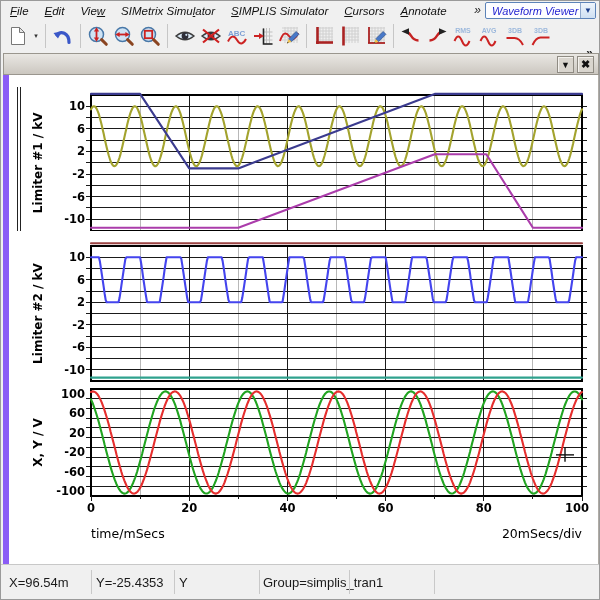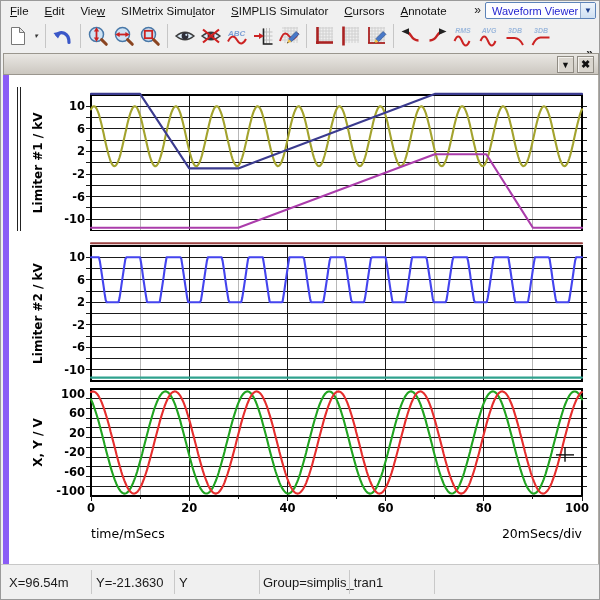--- a/index.html
+++ b/index.html
@@ -6,21 +6,21 @@
   html,body { width:600px; height:600px; font-family:"Liberation Sans", sans-serif; }
   #app {
     position:relative; width:600px; height:600px;
     background:#f0f0f0; overflow:hidden;
     border:1px solid #9a9a9a;
   }
   
   #menubar {
     position:absolute; left:0; top:0; width:100%; height:19px;
     display:flex; align-items:center; gap:16px; padding-left:9px;
-    font-size:11.5px; color:#111; background:#f0f0f0;
+    font-size:11.5px; color:#111; background:#f0f0f0;font-style:italic;
   }
   .menu-item { white-space:nowrap; cursor:default; }
   .menu-item .u { text-decoration:underline; }
   #menu-chevron { position:absolute; right:118px; top:2px; font-size:12px; color:#222; }
   #viewer-combo {
     position:absolute; right:3px; top:1px; width:111px; height:17px;
     background:#fdfdff; border:1px solid #5c83b8; border-radius:2px;
     display:flex; align-items:center; justify-content:space-between;
     font-size:11px; color:#1f1fd0; padding-left:6px;margin-left:23px;
   }
@@ -29,21 +29,21 @@
     background:linear-gradient(#eef4fb,#cfe0f2);
     display:flex; align-items:center; justify-content:center;
     font-size:8px; color:#1a3e8c;
   }
   
   #toolbar {
     position:absolute; left:0; top:19px; width:100%; height:32px;
     display:flex; align-items:center; padding-left:4px;
     background:#f0f0f0;
   }
-  .tb-group { display:flex; align-items:flex-end;font-style:italic; }
+  .tb-group { display:flex; align-items:flex-end; }
   .tb-sep { width:1px; height:24px; background:#c6c6c6; margin:0 4px; }
   .tb-btn { width:26px; height:26px; display:flex; align-items:center; justify-content:center; border:1px solid transparent; border-radius:2px; }
   .tb-btn svg { display:block; }
   .tb-dd { width:10px; height:26px; display:flex; align-items:center; justify-content:center; font-size:7px; color:#333; }
   #tb-chevron { position:absolute; right:6px; top:26px; font-size:12px; font-weight:bold; color:#222; }
   
   #doc-titlebar {
     position:absolute; left:2px; top:52px; width:596px; height:22px;
     background:linear-gradient(#e9e7e3,#cbc7c0);
     border:1px solid #9a968e;
@@ -492,21 +492,21 @@
         </g>
         <g>
           <line x1="549.0114000000001" y1="379.870805" x2="567.0114000000001" y2="379.870805" stroke="#111" stroke-width="1.4"></line>
           <line x1="558.0114000000001" y1="372.870805" x2="558.0114000000001" y2="386.870805" stroke="#111" stroke-width="1.4"></line>
         </g>
       </svg>
     </div>
 
   <div id="statusbar">
     <span class="status-field" style="left:8px">X=96.54m</span>
-    <span class="status-field" style="left:95px">Y=-21.3630</span>
+    <span class="status-field" style="left:95px">Y=-25.4353</span>
     <span class="status-field" style="left:178px">Y</span>
     <span class="status-field" style="left:262px">Group=simplis_tran1</span>
     <span class="status-sep" style="left:90px"></span>
     <span class="status-sep" style="left:173px"></span>
     <span class="status-sep" style="left:258px"></span>
     <span class="status-sep" style="left:348px"></span>
     <span class="status-sep" style="left:433px"></span>
   </div>
 
 </div>

